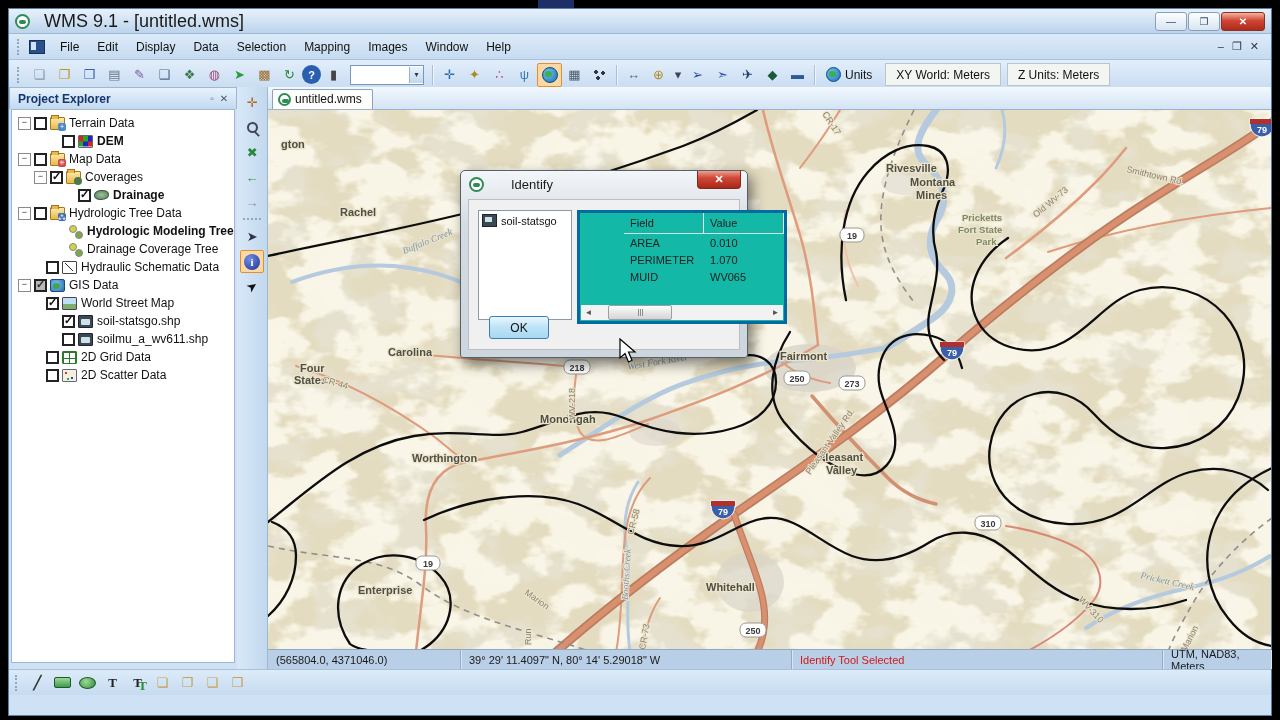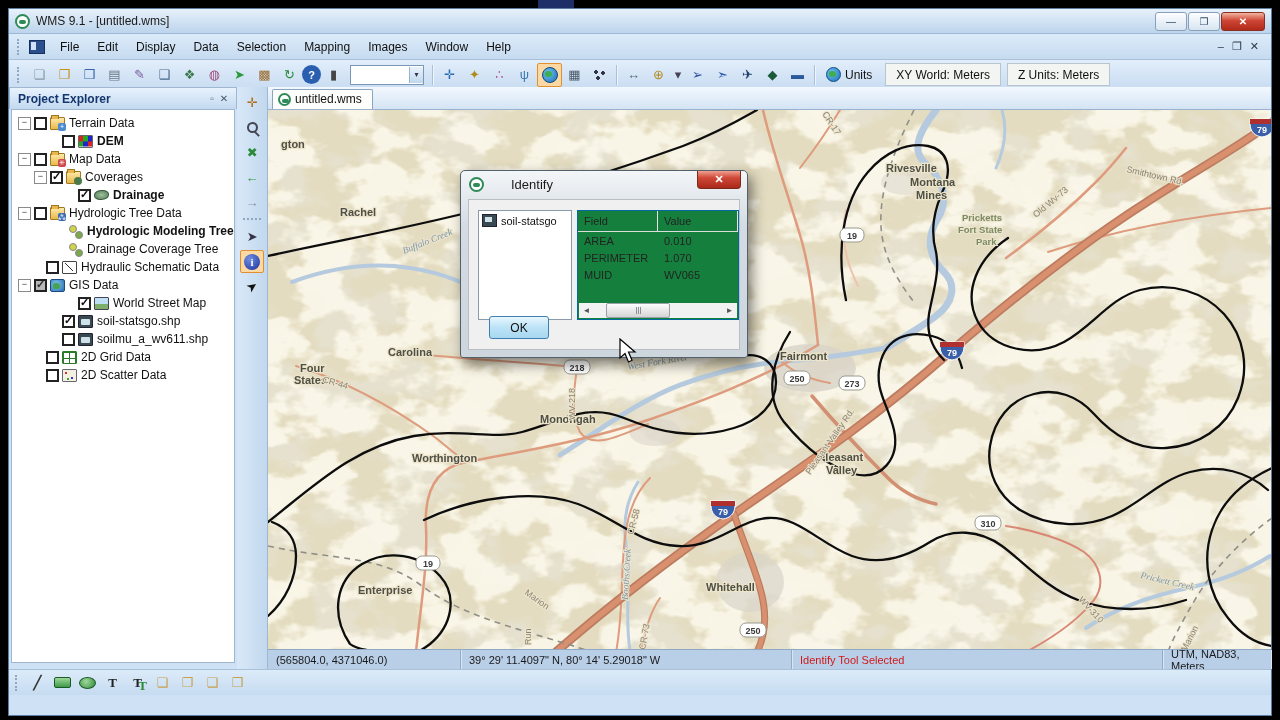--- a/index.html
+++ b/index.html
@@ -7,21 +7,21 @@
   .topstrip{position:absolute;left:0;top:0;width:1280px;height:8px;background:#000;}
   .topstrip .accent{position:absolute;left:538px;top:0;width:36px;height:8px;background:#1d2f66;}
   .win{position:absolute;left:8px;top:8px;width:1264px;height:708px;background:#cfe1f4;
     border:1px solid #5a7da0;box-sizing:border-box;}
   
   .titlebar{height:24px;background:linear-gradient(#e7f1fb,#bcd4ec);display:flex;align-items:center;
     padding:0 6px;border-bottom:1px solid #9db8d4;}
   .applogo{width:15px;height:15px;border-radius:50%;border:2px solid #2e8b57;background:#fff;
     position:relative;margin-right:6px;box-sizing:border-box;}
   .applogo::after{content:"";position:absolute;left:2px;top:4px;width:7px;height:4px;background:#2e8b57;border-radius:2px;}
-  .title-text{font-size:12px;color:#1a1a1a;}
+  .title-text{font-size:18px;color:#1a1a1a;margin-left:8px;}
   .tb-ctrls{margin-left:auto;display:flex;gap:1px;}
   .ctl{width:30px;height:17px;border:1px solid #8aa0b8;border-radius:3px;display:flex;align-items:center;
     justify-content:center;font-size:10px;color:#35506b;background:linear-gradient(#fdfeff,#d7e5f2);}
   .ctl.close{width:42px;background:linear-gradient(#f2b5a0,#cf4535 45%,#b02a1a);color:#fff;font-weight:bold;border-color:#8a3020;}
   
   .menubar{height:25px;background:linear-gradient(#dcebf9,#c6dbf0);display:flex;align-items:center;
     padding:0 4px;border-bottom:1px solid #a8c0d8;font-size:12px;color:#111;}
   .grip{width:4px;height:16px;border-left:2px dotted #8fa8c2;margin:0 4px;}
   .childicon{width:14px;height:12px;background:#2a4f8a;border:1px solid #16305e;margin:0 6px 0 2px;position:relative;}
   .childicon::after{content:"";position:absolute;left:1px;top:1px;width:5px;height:8px;background:#cfe4fa;}
@@ -127,21 +127,21 @@
   .dlg-title{height:26px;display:flex;align-items:center;padding:0 8px;font-size:13px;color:#1a1a1a;}
   .dlg-title .applogo{width:15px;height:15px;}
   .dlg-close{position:absolute;right:6px;top:0px;width:42px;height:17px;border:1px solid #7a2a1a;border-top:none;
     border-radius:0 0 4px 4px;background:linear-gradient(#f0a090,#cf4838 40%,#aa2818);color:#fff;font-size:11px;
     font-weight:bold;display:flex;align-items:center;justify-content:center;}
   .dlg-body{position:absolute;left:7px;top:28px;right:7px;bottom:7px;background:#f0f0f0;border:1px solid #b8bec4;}
   .listbox{position:absolute;left:9px;top:10px;width:92px;height:108px;background:#fff;border:1px solid #8a9aa8;}
   .lb-item{display:flex;align-items:center;gap:4px;padding:3px 3px;font-size:11px;color:#111;}
   .lb-ico{width:13px;height:11px;background:#3a4a52;border:1px solid #223;position:relative;flex:none;}
   .lb-ico::after{content:"";position:absolute;left:2px;top:2px;width:7px;height:5px;background:#cfe2ea;}
-  .gridtbl{position:absolute;left:108px;top:10px;width:160px;height:108px;background:#15803d;border:1px solid #0369a1;font-size:11px;color:#222;}
+  .gridtbl{position:absolute;left:108px;top:10px;width:160px;height:108px;background:#14b8a6;border:3px solid #0369a1;font-size:11px;color:#222;padding-left:44px;}
   .gt-head{display:flex;height:20px;border-bottom:1px solid #dcdcdc;}
   .gt-head div{flex:1;display:flex;align-items:center;padding-left:6px;border-right:1px solid #e4e4e4;}
   .gt-row{display:flex;height:17px;justify-content:flex-end;}
   .gt-row div{flex:1;display:flex;align-items:center;padding-left:6px;}
   .hscroll{position:absolute;left:1px;bottom:1px;right:1px;height:15px;background:#f2f2f2;display:flex;align-items:center;}
   .hs-arrow{width:15px;height:15px;display:flex;align-items:center;justify-content:center;font-size:8px;color:#555;}
   .hs-thumb{width:62px;height:13px;margin-left:12px;background:linear-gradient(#fdfdfd,#d4d4d4);border:1px solid #9aa0a8;border-radius:2px;
     display:flex;align-items:center;justify-content:center;gap:1px;}
   .hs-thumb i{width:1px;height:7px;background:#8a9098;}
   .okbtn{position:absolute;left:20px;bottom:10px;width:58px;height:21px;background:linear-gradient(#eaf7fd,#bfe4f8 45%,#a8d8f0);
@@ -314,21 +314,21 @@
           <span class="cb"></span>
           <span class="ti schem"></span>
           <span class="lbl">Hydraulic Schematic Data</span>
         </div>
         <div class="trow" style="padding-left:6px">
           <span class="expander">−</span>
           <span class="cb gray"></span>
           <span class="ti gis"></span>
           <span class="lbl">GIS Data</span>
         </div>
-        <div class="trow" style="padding-left:52px">
+        <div class="trow" style="padding-left:20px">
           <span class="expander blank"></span>
           <span class="cb ck"></span>
           <span class="ti img"></span>
           <span class="lbl">World Street Map</span>
         </div>
         <div class="trow" style="padding-left:36px">
           <span class="expander blank"></span>
           <span class="cb ck"></span>
           <span class="ti img2"></span>
           <span class="lbl">soil-statsgo.shp</span>

